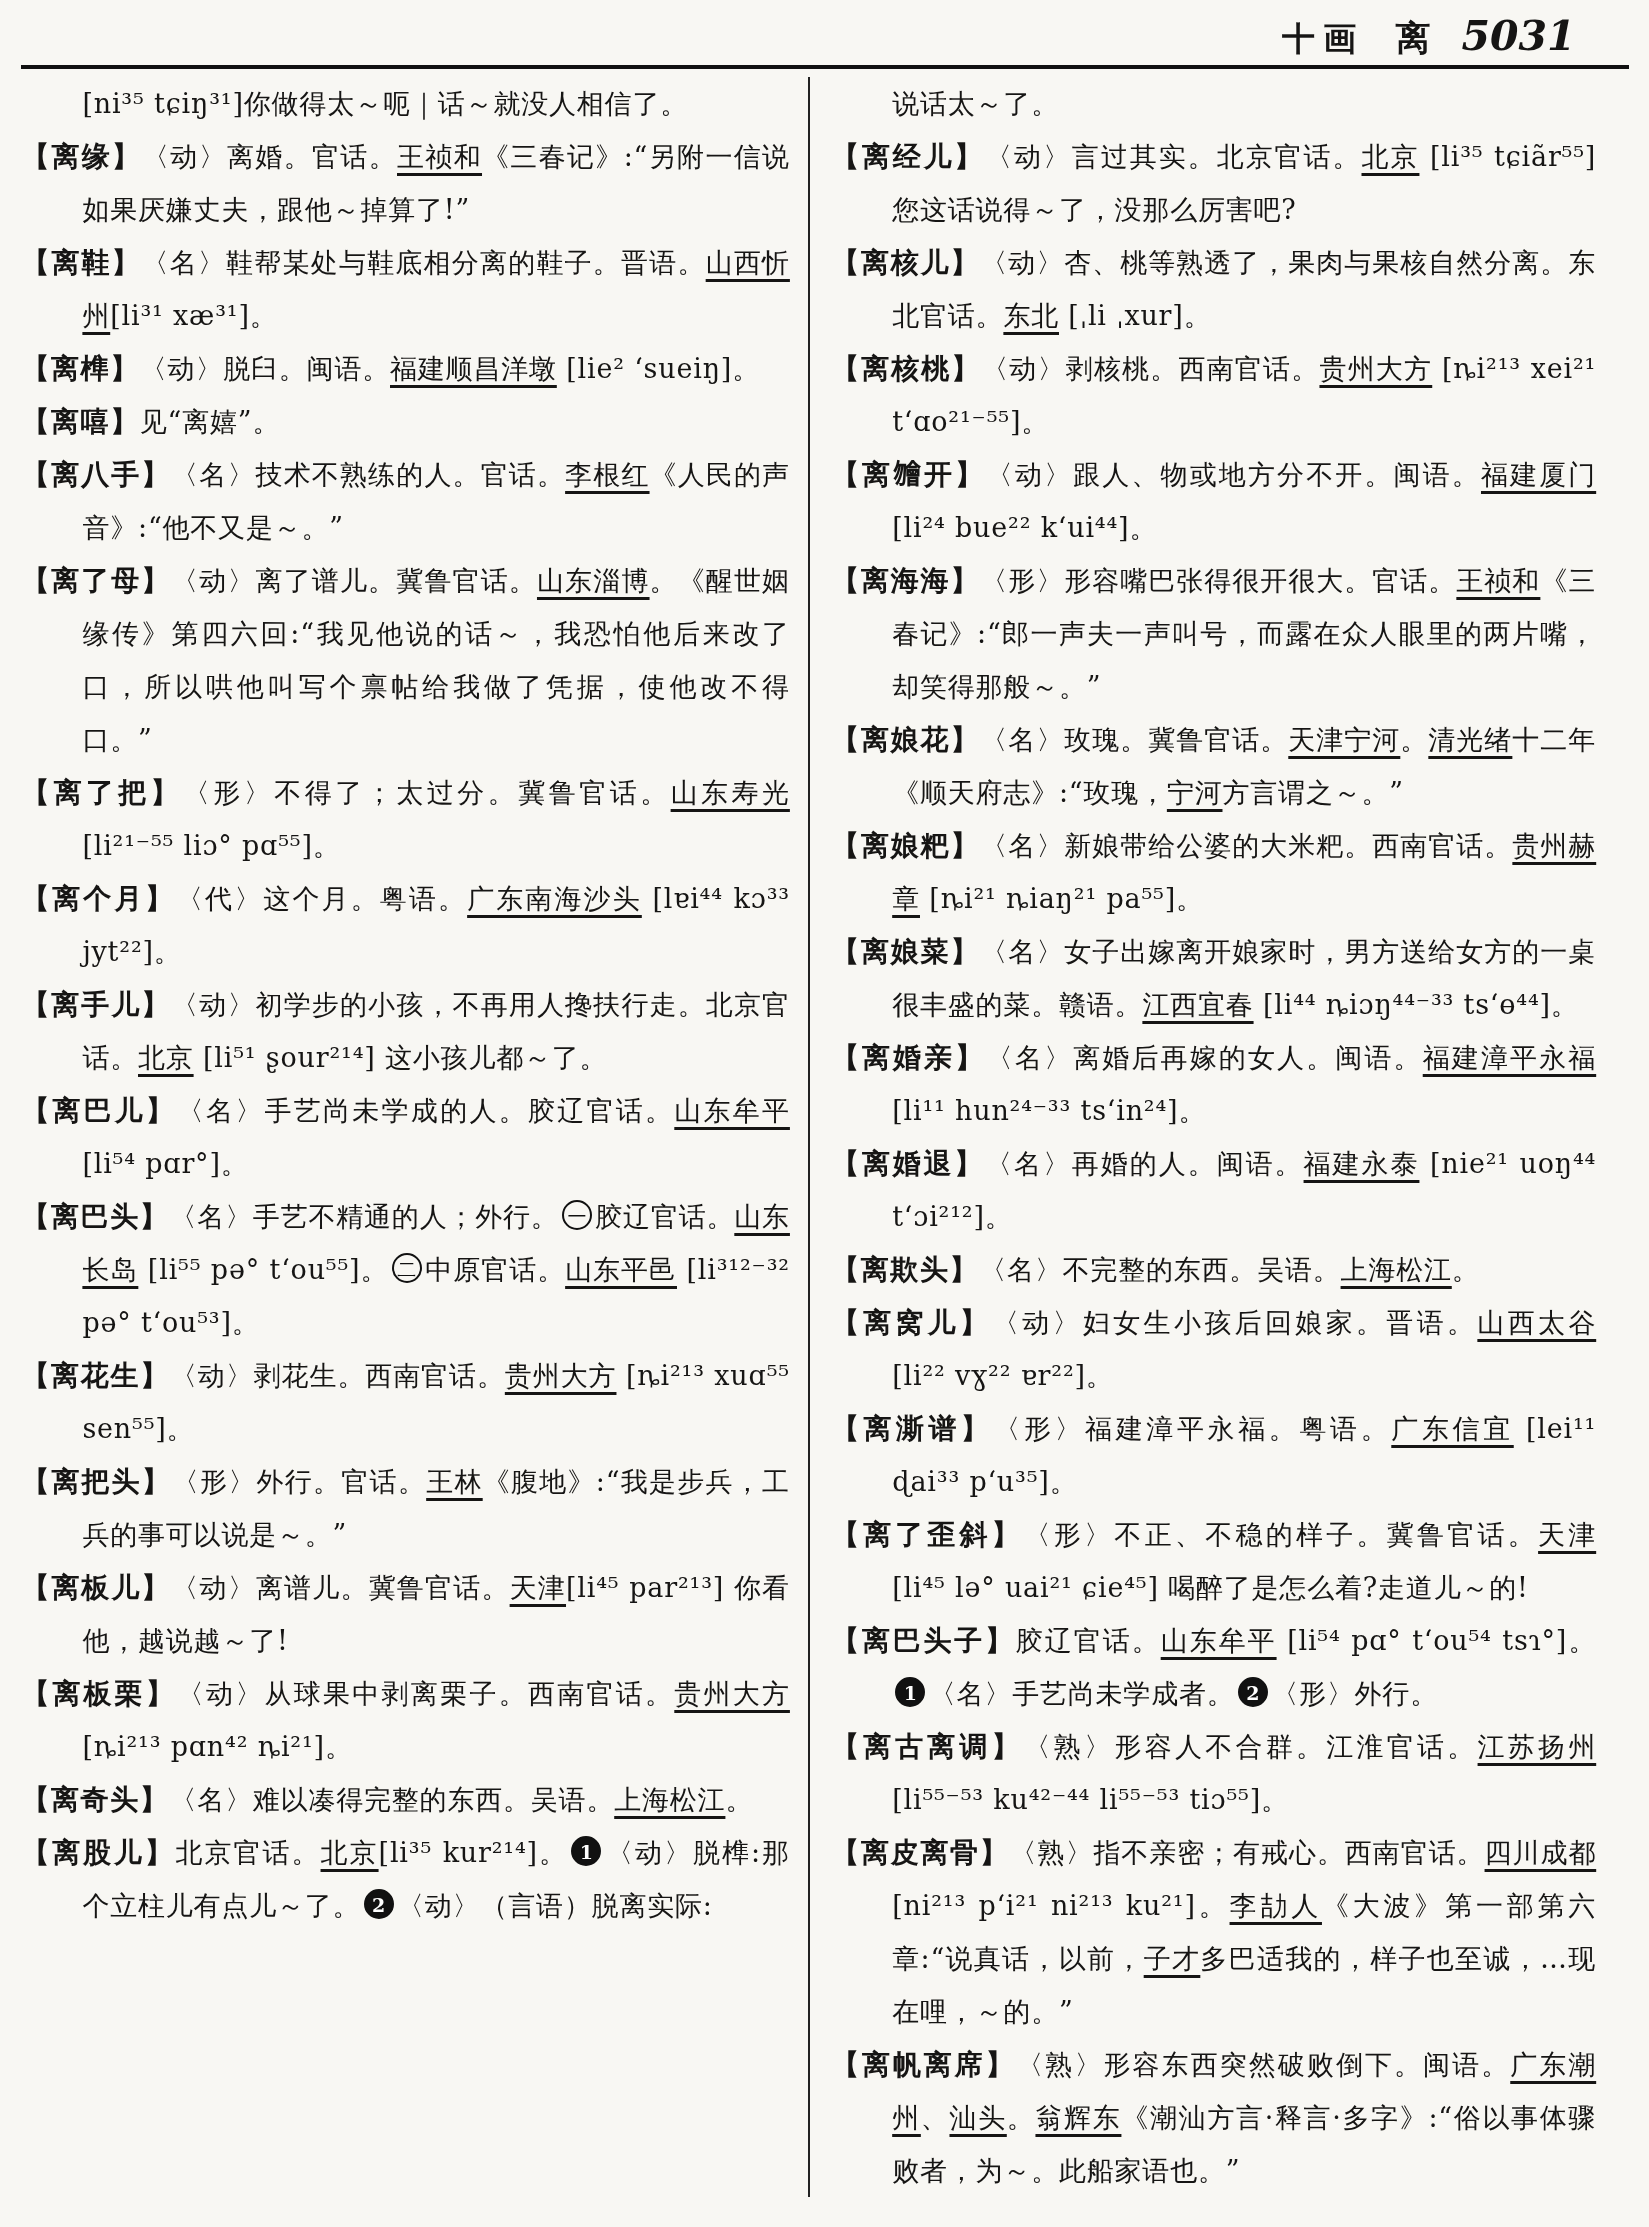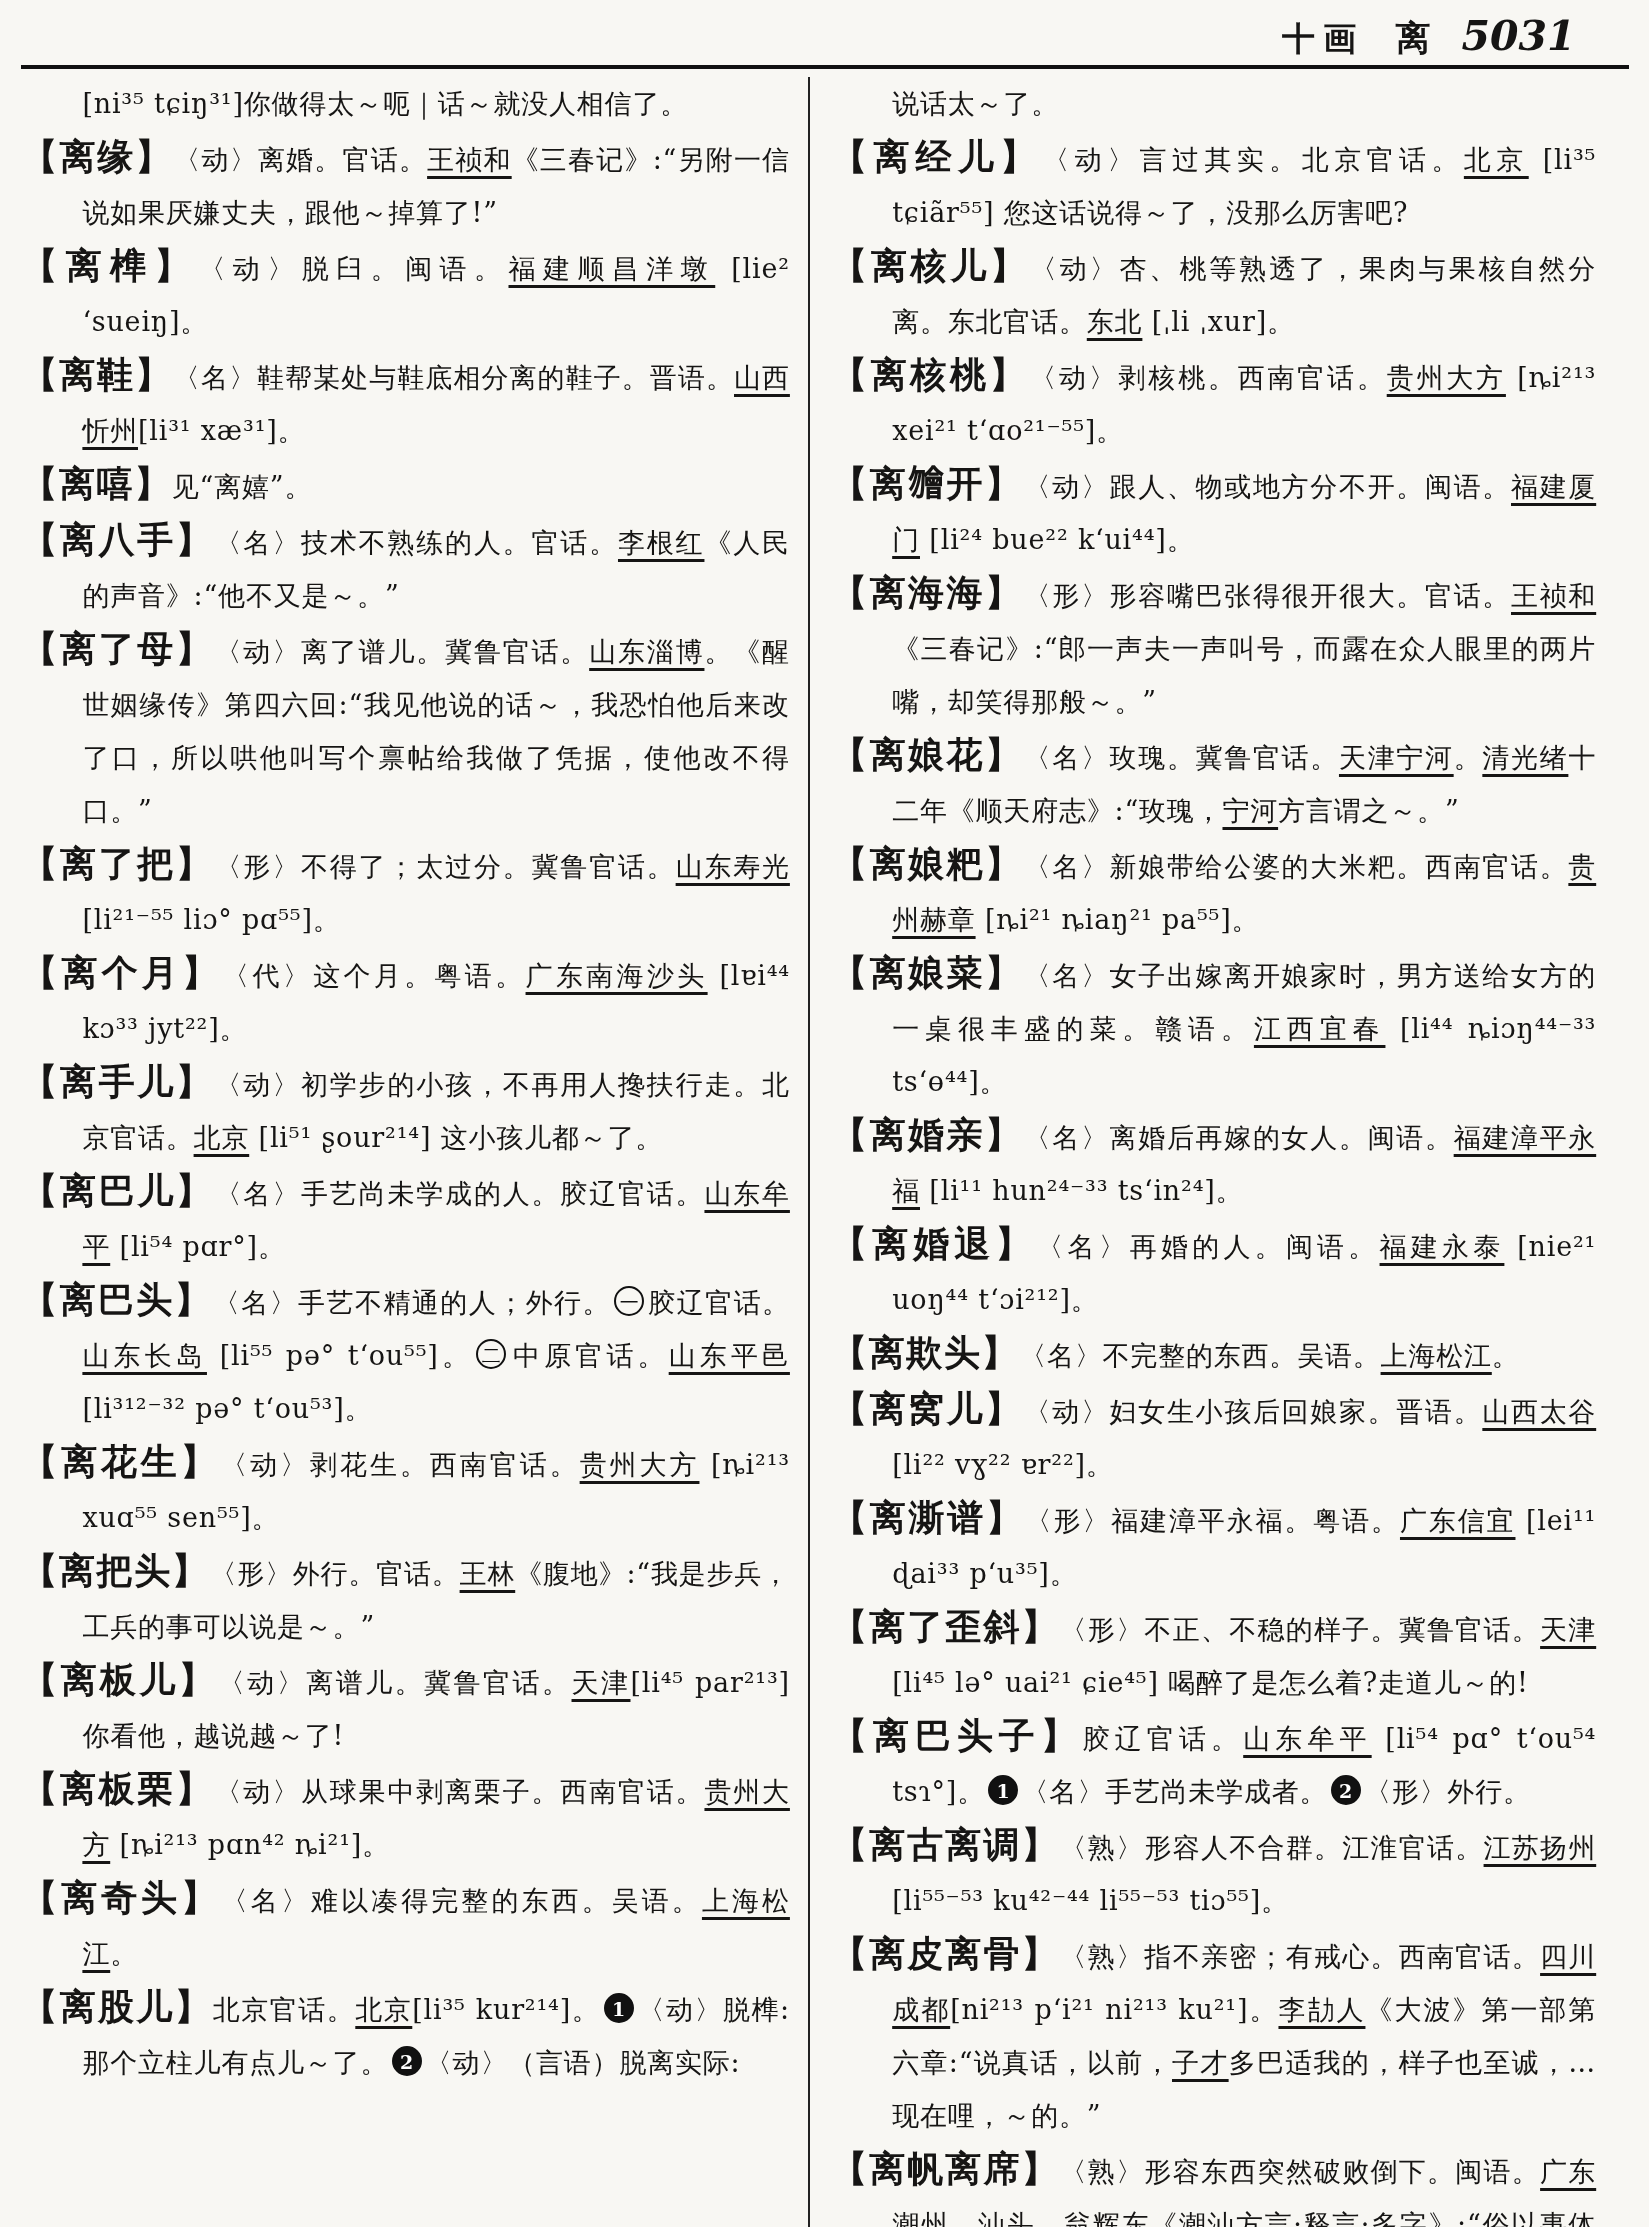--- a/index.html
+++ b/index.html
@@ -23,21 +23,21 @@
   .col{width:785px;box-sizing:border-box;}
   .col-left{padding-right:16.5px;}
   .col-divider{width:1.6px;background:#222;margin:0 1.6px;}
   .col-right{padding-left:20px;}
   .entry{
     font-size:27px;line-height:53px;letter-spacing:0.8px;
     padding-left:61px;text-indent:-61px;
     text-align:justify;text-justify:inter-ideograph;
   }
   .entry.cont{text-indent:0;}
-  .hw{font-weight:bold;font-size:36px;letter-spacing:1.6px;}
+  .hw{font-weight:bold;font-size:28px;letter-spacing:1.6px;}
   .u{text-decoration:underline;text-underline-offset:7.4px;text-decoration-thickness:2.5px;}
   .cw,.cb{
     display:inline-block;width:30px;height:30px;line-height:28px;
     border-radius:50%;text-align:center;text-indent:0;
     font-size:19px;letter-spacing:0;margin:0 3.3px;vertical-align:2.5px;
     box-sizing:border-box;
   }
   .cw{border:2.5px solid #111;background:#f8f7f3;color:#111;}
   .cb{background:#111;color:#fff;border:2.5px solid #111;font-weight:bold;}
 </style>
@@ -51,22 +51,22 @@
     <span class="hanzi">离</span>
     <span class="pageno">5031</span>
   </div>
 
   <hr class="header-rule">
 
   <div class="cols">
     <div class="col col-left" id="col-left">
         <div class="entry cont"><span>[ni³⁵ tɕiŋ³¹]你做得太～呃｜话～就没人相信了。</span></div>
         <div class="entry"><span class="hw">【离缘】</span><span>〈动〉离婚。官话。</span><span class="u">王祯和</span><span>《三春记》:“另附一信说如果厌嫌丈夫，跟他～掉算了!”</span></div>
+        <div class="entry"><span class="hw">【离鞋】</span><span>〈名〉鞋帮某处与鞋底相分离的鞋子。晋语。</span><span class="u">山西忻州</span><span>[li³¹ xæ³¹]。</span></div>
         <div class="entry"><span class="hw">【离榫】</span><span>〈动〉脱臼。闽语。</span><span class="u">福建顺昌洋墩</span><span> [lie² ‘sueiŋ]。</span></div>
-        <div class="entry"><span class="hw">【离鞋】</span><span>〈名〉鞋帮某处与鞋底相分离的鞋子。晋语。</span><span class="u">山西忻州</span><span>[li³¹ xæ³¹]。</span></div>
         <div class="entry"><span class="hw">【离嘻】</span><span>见“离嬉”。</span></div>
         <div class="entry"><span class="hw">【离八手】</span><span>〈名〉技术不熟练的人。官话。</span><span class="u">李根红</span><span>《人民的声音》:“他不又是～。”</span></div>
         <div class="entry"><span class="hw">【离了母】</span><span>〈动〉离了谱儿。冀鲁官话。</span><span class="u">山东淄博</span><span>。《醒世姻缘传》第四六回:“我见他说的话～，我恐怕他后来改了口，所以哄他叫写个禀帖给我做了凭据，使他改不得口。”</span></div>
         <div class="entry"><span class="hw">【离了把】</span><span>〈形〉不得了；太过分。冀鲁官话。</span><span class="u">山东寿光</span><span> [li²¹⁻⁵⁵ liɔ° pɑ⁵⁵]。</span></div>
         <div class="entry"><span class="hw">【离个月】</span><span>〈代〉这个月。粤语。</span><span class="u">广东南海沙头</span><span> [lɐi⁴⁴ kɔ³³ jyt²²]。</span></div>
         <div class="entry"><span class="hw">【离手儿】</span><span>〈动〉初学步的小孩，不再用人搀扶行走。北京官话。</span><span class="u">北京</span><span> [li⁵¹ ʂour²¹⁴] 这小孩儿都～了。</span></div>
         <div class="entry"><span class="hw">【离巴儿】</span><span>〈名〉手艺尚未学成的人。胶辽官话。</span><span class="u">山东牟平</span><span> [li⁵⁴ pɑr°]。</span></div>
         <div class="entry"><span class="hw">【离巴头】</span><span>〈名〉手艺不精通的人；外行。</span><span class="cw">一</span><span>胶辽官话。</span><span class="u">山东长岛</span><span> [li⁵⁵ pə° t‘ou⁵⁵]。</span><span class="cw">二</span><span>中原官话。</span><span class="u">山东平邑</span><span> [li³¹²⁻³² pə° t‘ou⁵³]。</span></div>
         <div class="entry"><span class="hw">【离花生】</span><span>〈动〉剥花生。西南官话。</span><span class="u">贵州大方</span><span> [ȵi²¹³ xuɑ⁵⁵ sen⁵⁵]。</span></div>
         <div class="entry"><span class="hw">【离把头】</span><span>〈形〉外行。官话。</span><span class="u">王林</span><span>《腹地》:“我是步兵，工兵的事可以说是～。”</span></div>

